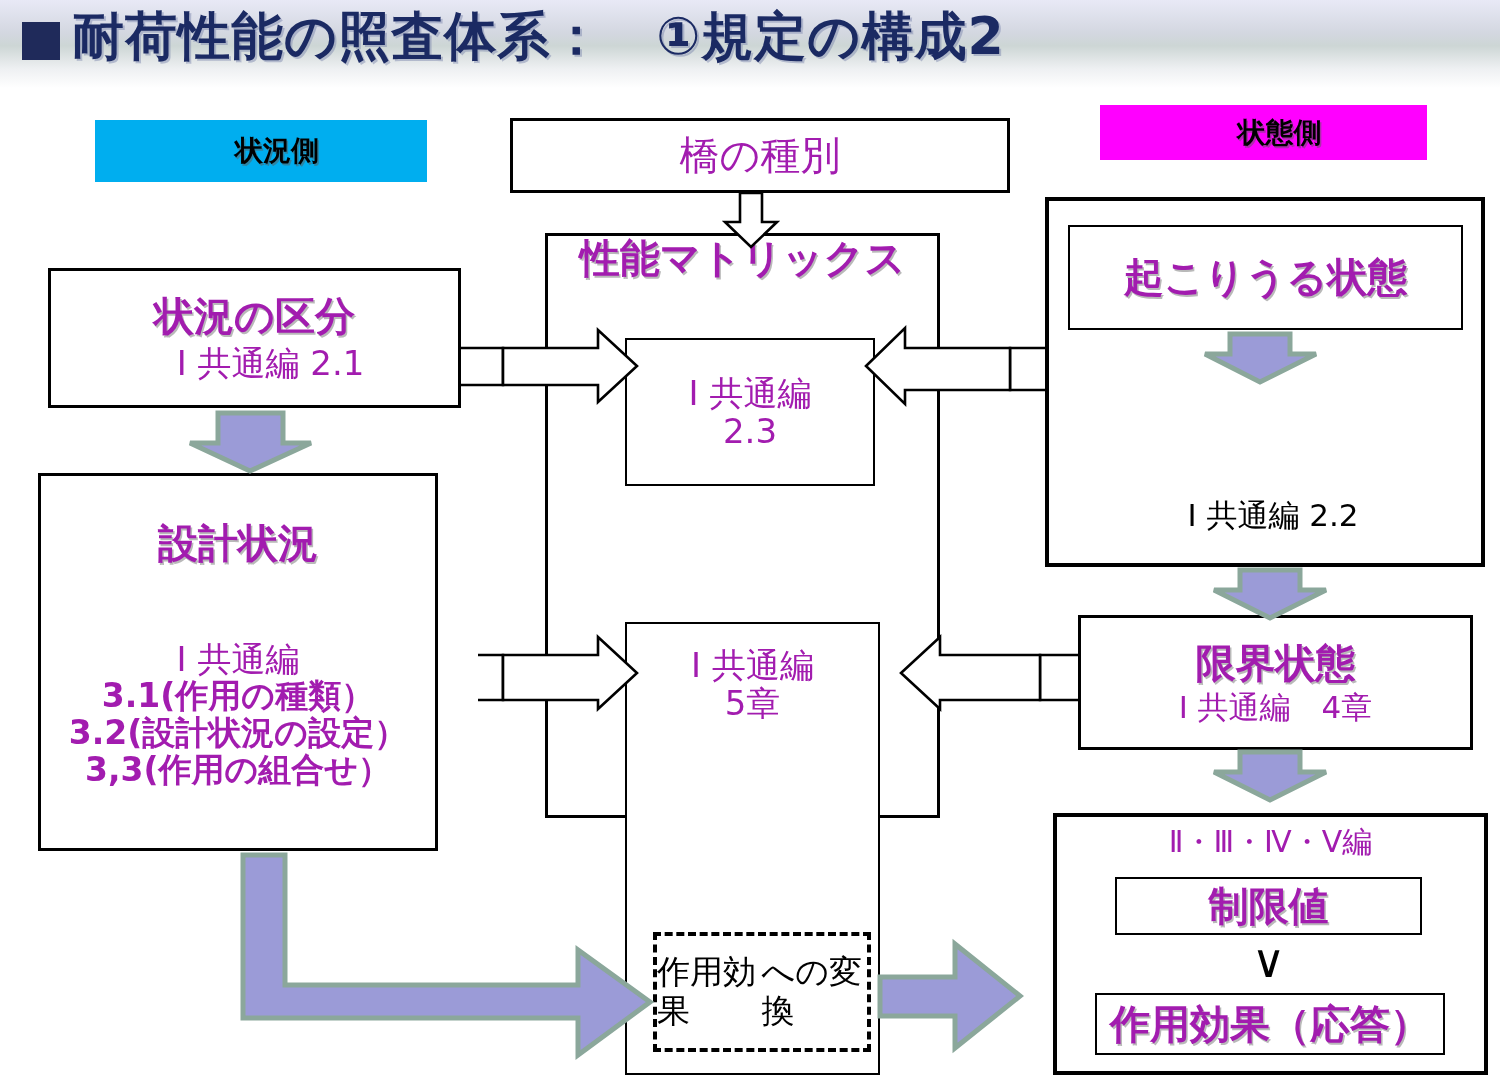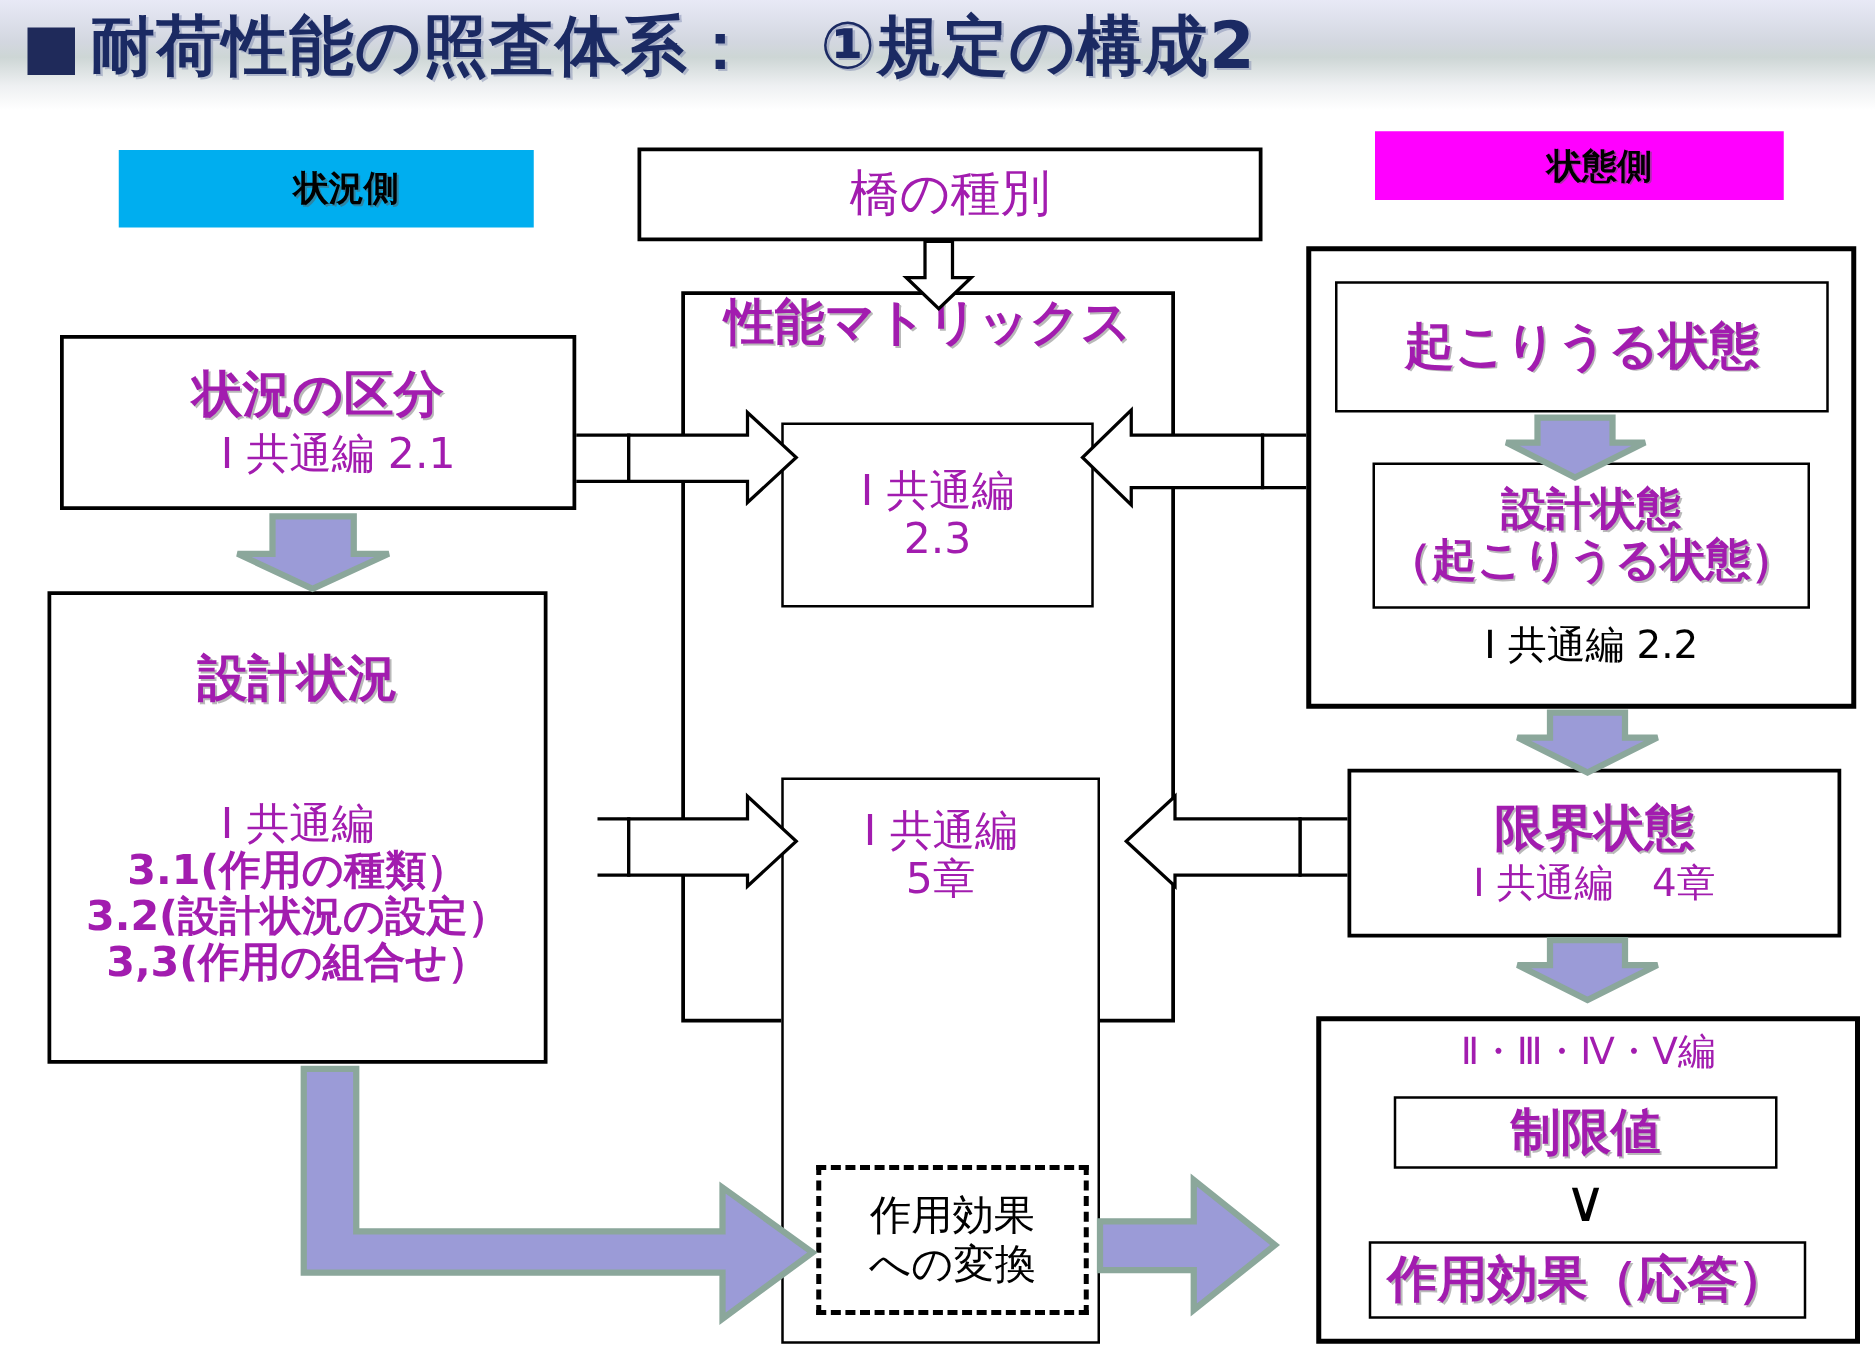--- a/index.html
+++ b/index.html
@@ -94,21 +94,21 @@
   
   #box-bridge-type   { left: 510px;  top: 118px; width: 500px;  height: 75px;  }
   #box-perf-matrix   { left: 545px;  top: 233px; width: 395px;  height: 585px; border-width: 3px;
                        flex-direction: column; justify-content: flex-start; }
   #perf-matrix-title { }
   #box-23            { position: absolute; left: 625px; top: 338px; width: 250px; height: 148px; }
   #box-5sho          { left: 625px;  top: 622px; width: 255px; height: 453px; justify-content: flex-start; }
   #box-5sho-title    { margin-top: 22px; }
   #box-dashed        { position: absolute; left: 653px; top: 932px; width: 218px; height: 120px;
                        border: 4px dashed #000; background:#fff; box-sizing:border-box;
-                       display:flex; flex-direction:column; align-items:center; justify-content:center;
+                       display:flex; flex-direction:row; align-items:center; justify-content:center;
                        font-size: 33px; line-height: 1.18; }
 
   #box-situation-cls { left: 48px;  top: 268px; width: 413px; height: 140px; }
   #box-design-sit    { left: 38px;  top: 473px; width: 400px; height: 378px; }
 
   #box-state-outer   { left: 1045px; top: 197px; width: 440px; height: 370px; border-width: 4px;
                        justify-content: flex-start; }
   #box-state-cls     { position: absolute; left: 1068px; top: 225px; width: 395px; height: 105px; }
   #box-design-state  { position: absolute; left: 1098px; top: 370px; width: 350px; height: 117px; }
   #state-ref         { position: absolute; left: 1098px; top: 495px; width: 350px; text-align: center;
@@ -180,24 +180,20 @@
     <div class="t-lines">3.2(設計状況の設定）</div>
     <div class="t-lines">3,3(作用の組合せ）</div>
   </div>
 
   <div class="box" id="box-state-outer"></div>
 
   <div class="box box-thin" id="box-state-cls">
     <div class="t-big shadowtxt">起こりうる状態</div>
   </div>
 
-  <div class="box box-thin" id="box-design-state">
-    <div class="t-mid shadowtxt">設計状態</div>
-    <div class="t-mid shadowtxt">（起こりうる状態）</div>
-  </div>
   <div id="state-ref">Ⅰ 共通編 2.2</div>
 
   <div class="box" id="box-limit-state">
     <div class="t-big shadowtxt">限界状態</div>
     <div class="t-small" style="margin-top:4px;font-size:31px;">Ⅰ 共通編　4章</div>
   </div>
 
   <div class="box" id="box-bottom-right">
     <div id="br-roman">Ⅱ・Ⅲ・Ⅳ・Ⅴ編</div>
   </div>

